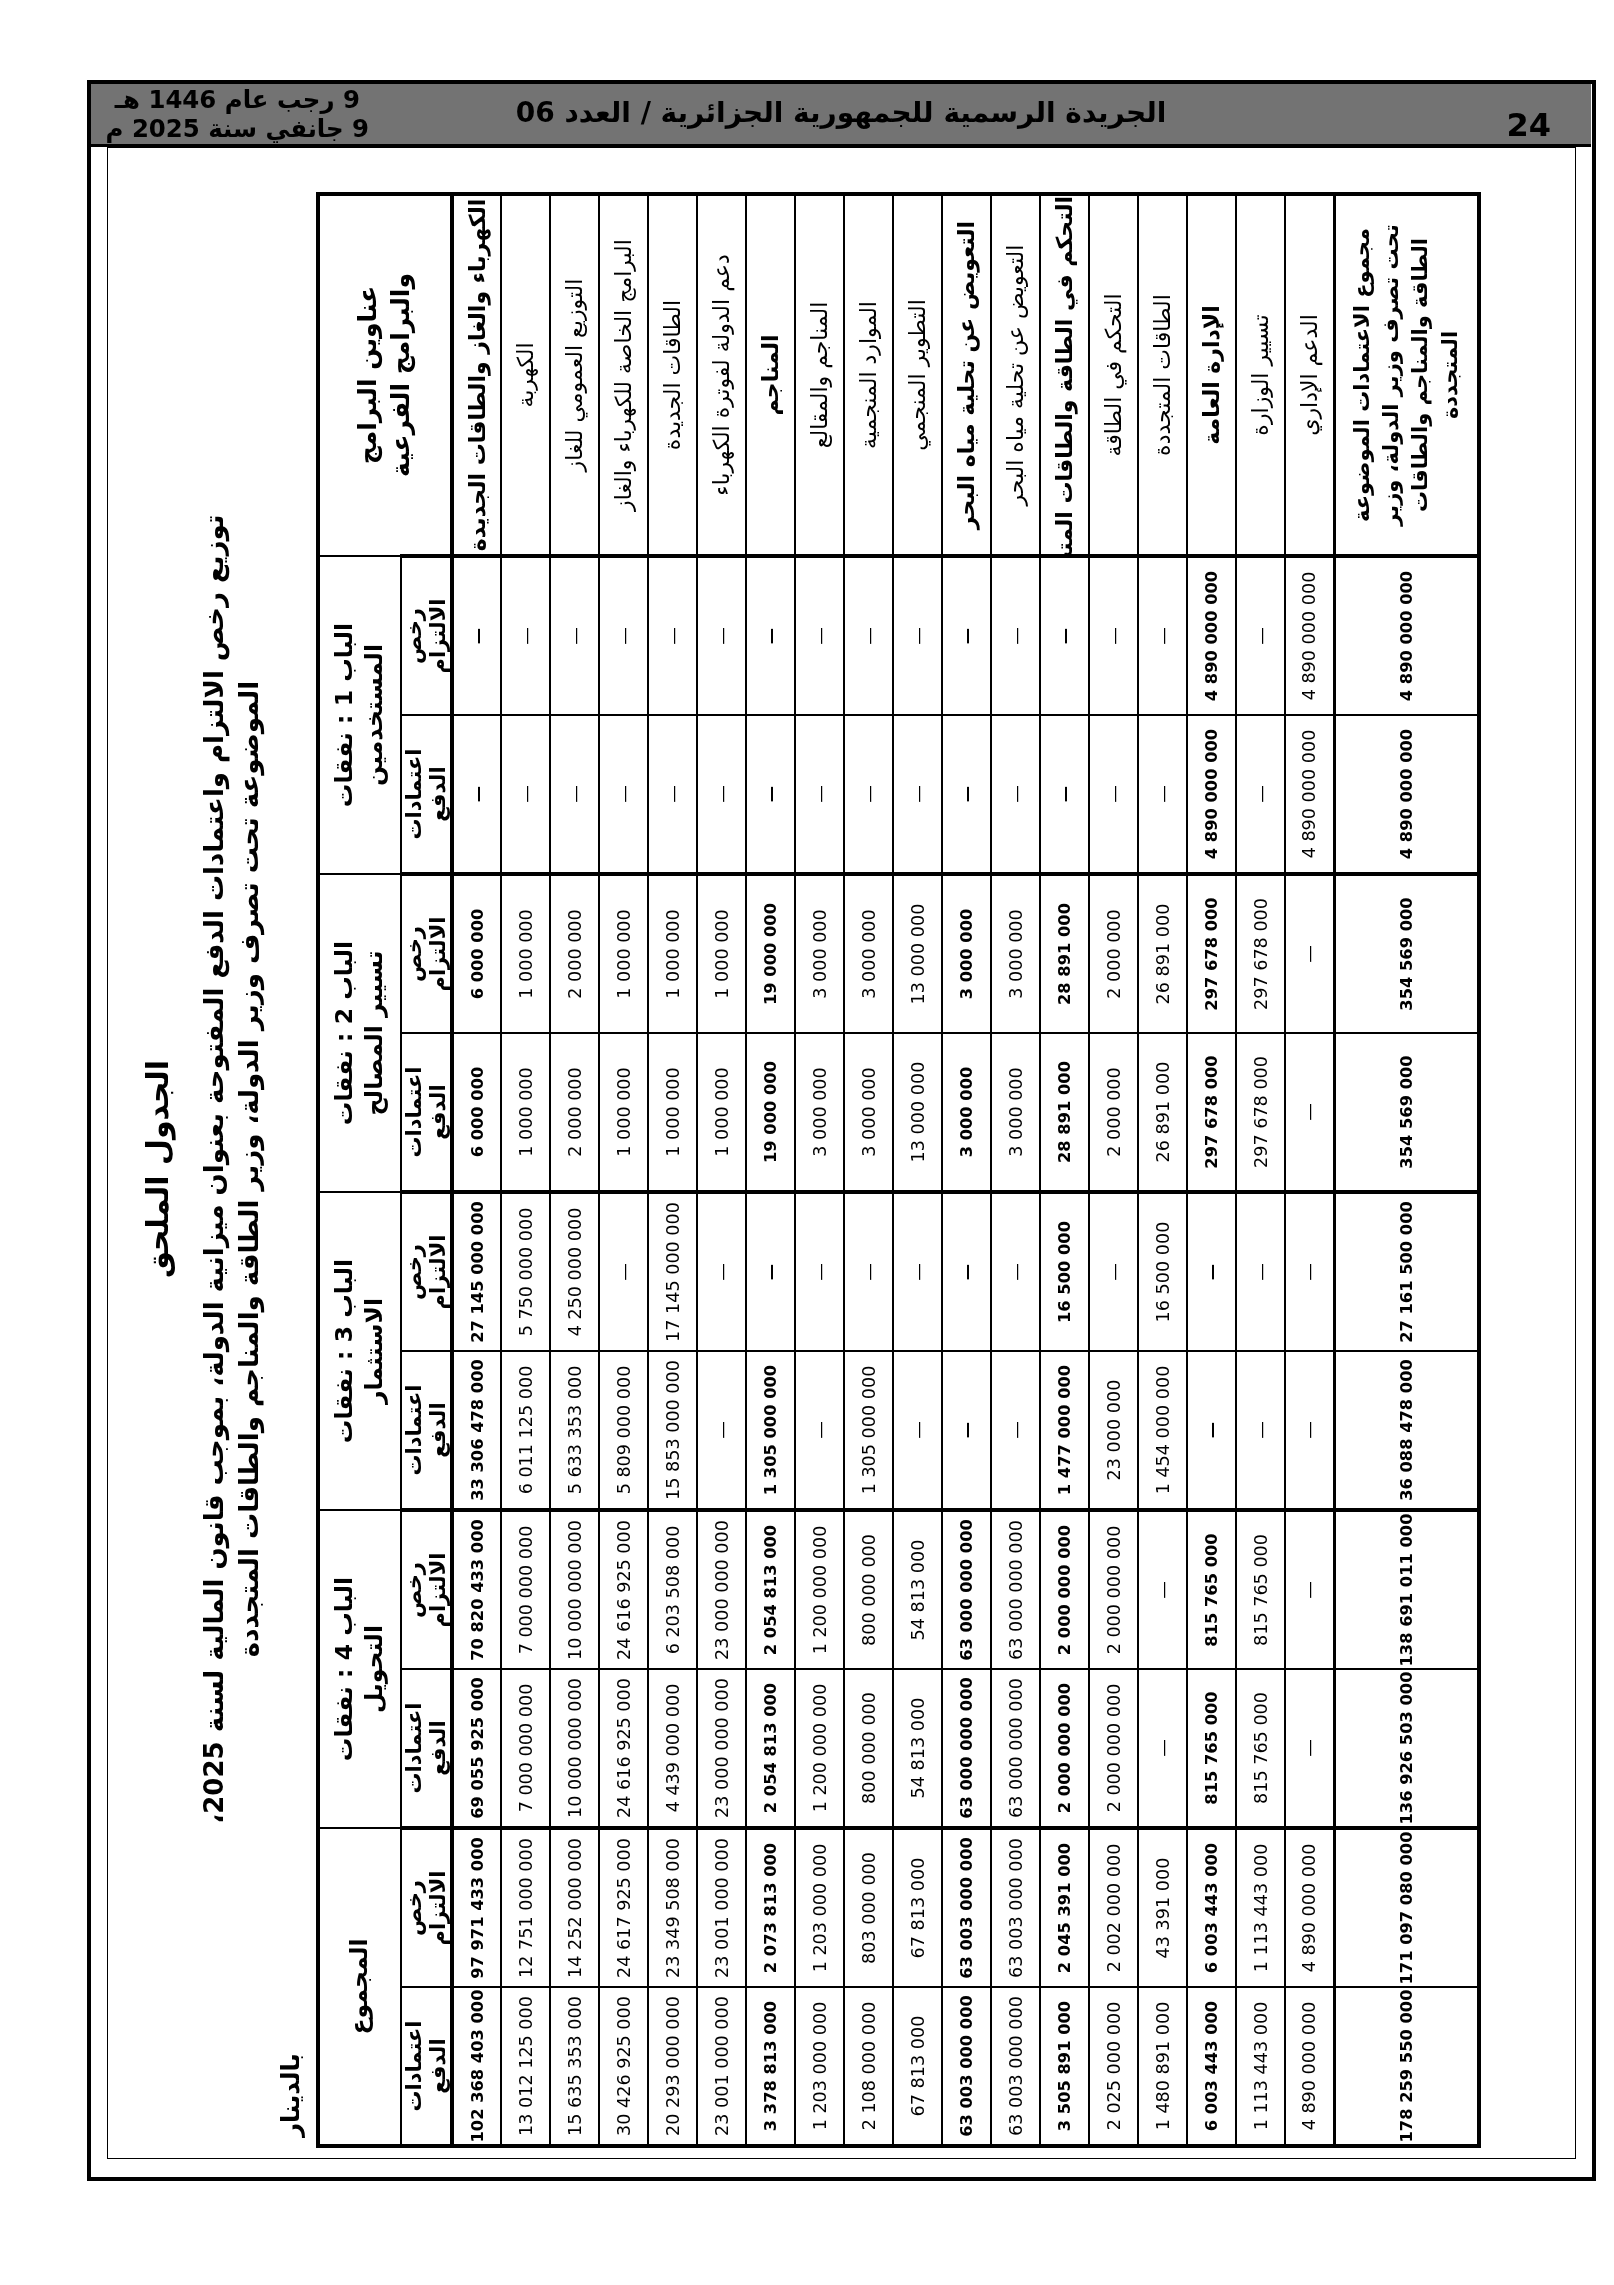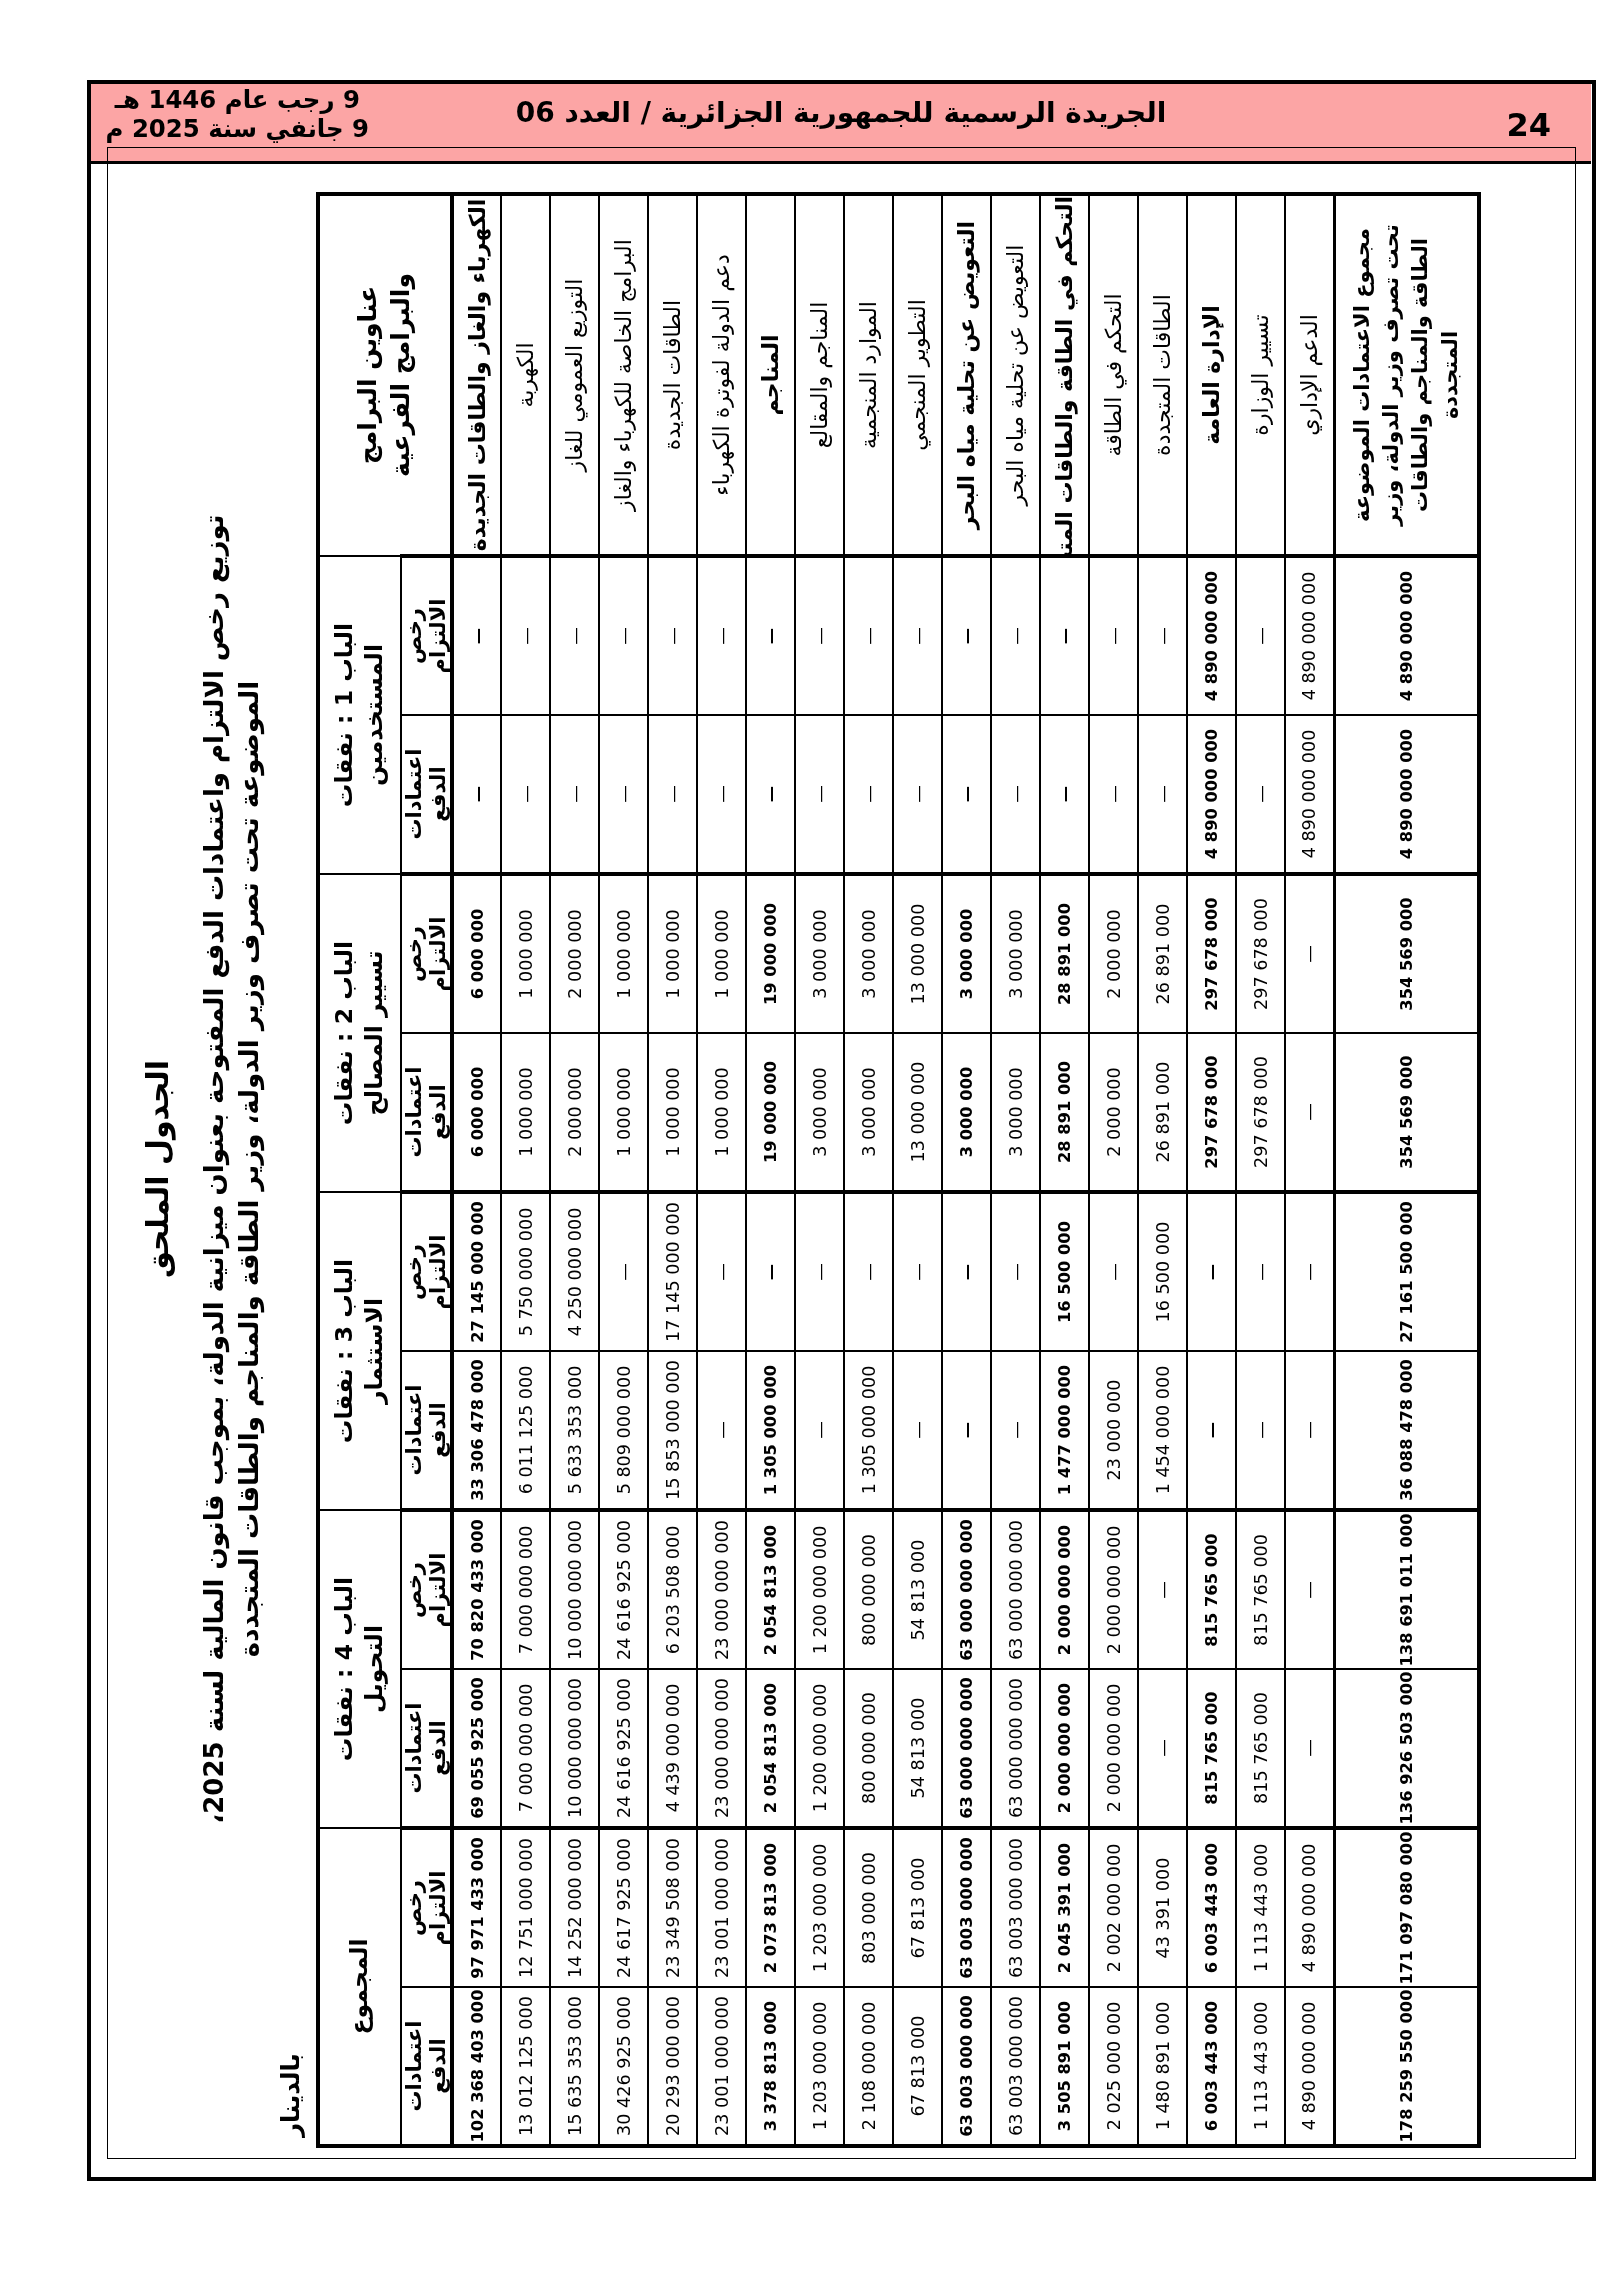--- a/index.html
+++ b/index.html
@@ -10,22 +10,22 @@
   }
   .page{position:absolute;left:0;top:0;width:1615px;height:2285px;background:#fff;}
 
   
   .frame-outer{position:absolute;left:87px;top:80px;width:1509px;height:2101px;
     border:4.5px solid #000;box-sizing:border-box;}
   .frame-inner{position:absolute;left:107px;top:147px;width:1469px;height:2012px;
     border:1.8px solid #000;box-sizing:border-box;}
 
   
-  .header-band{position:absolute;left:91px;top:84px;width:1500px;height:80px;
-    background:#fca5a5;border-bottom:3.6px solid #000;box-sizing:border-box;}
+  .header-band{position:absolute;left:91px;top:84px;width:1500px;height:63px;
+    background:#737373;border-bottom:3.6px solid #000;box-sizing:border-box;}
   .dates{position:absolute;left:14.5px;top:1.8px;text-align:center;
     font-weight:bold;font-size:24.4px;line-height:1.18;}
   .journal-title{position:absolute;left:0;top:0;width:100%;text-align:center;
     font-weight:bold;font-size:28px;line-height:58px;}
   .page-number{position:absolute;right:40px;top:12px;font-weight:bold;font-size:32px;line-height:58px;}
 
   
   .rotated{position:absolute;left:136px;top:2146px;width:1954px;height:1357px;
     transform:rotate(-90deg);transform-origin:0 0;direction:rtl;}
   .annex-heading{margin:3.6px 0 0 0;text-align:center;font-weight:bold;font-size:30px;}

